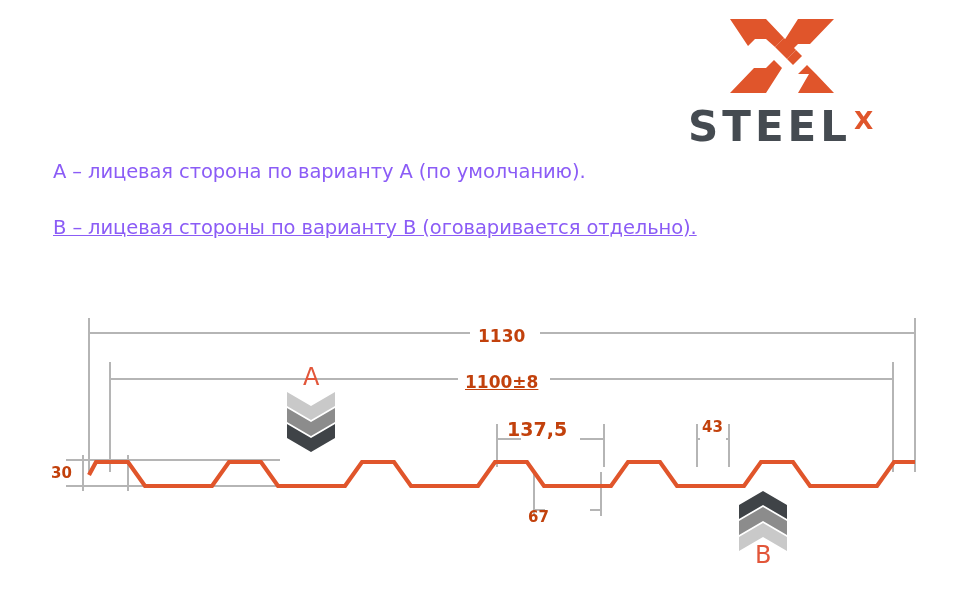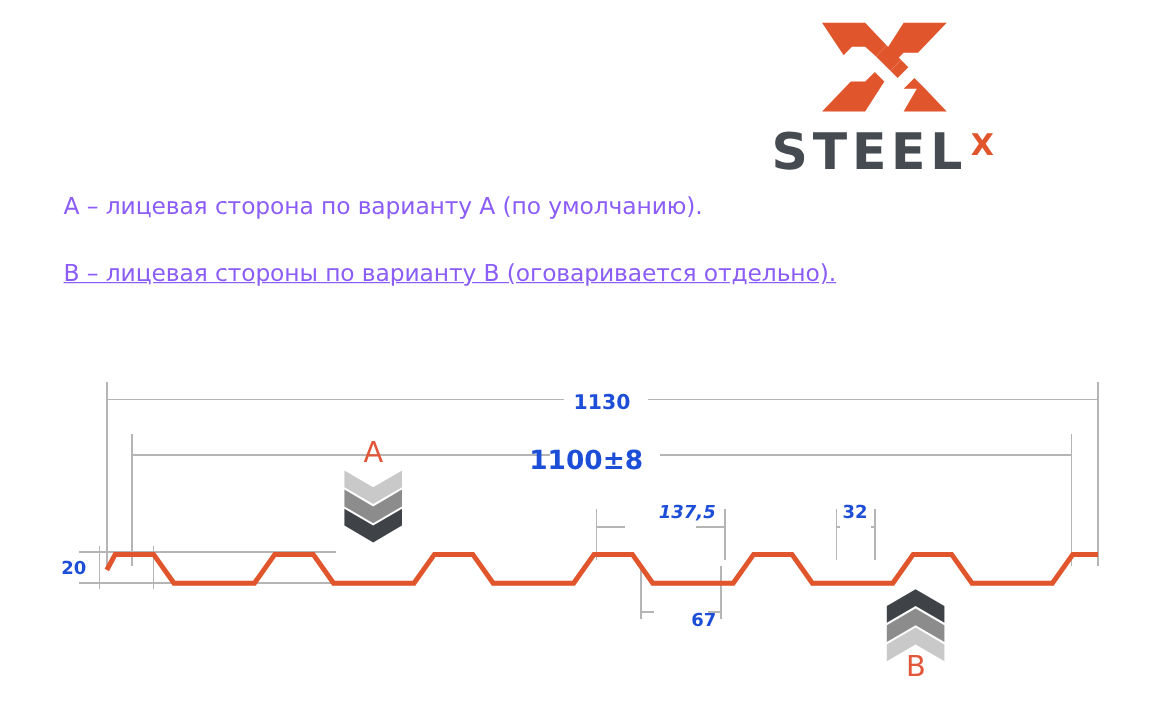--- a/index.html
+++ b/index.html
@@ -11,21 +11,21 @@
     width: 970px;
     height: 597px;
     position: relative;
     overflow: hidden;
     font-family: "Liberation Sans", sans-serif;
   }
 
   
   #brand-logo {
     position: absolute;
-    left: 643px;
+    left: 688px;
     top: 14px;
     width: 232px;
     height: 134px;
   }
   #logo-mark {
     position: absolute;
     left: 38px;
     top: 0px;
     width: 112px;
     height: 84px;
@@ -78,28 +78,28 @@
     top: 300px;
     width: 970px;
     height: 297px;
   }
 
   
   .dim-label {
     position: absolute;
     font-family: "DejaVu Sans", sans-serif;
     font-weight: 700;
-    color: #1d4ed8;
+    color: #c2410c;
     white-space: nowrap;
   }
   #dim-1130  { left: 478px; top: 326px; font-size: 17px; }
-  #dim-1100  { left: 441px; top: 372px; font-size: 22px; }
-  #dim-1375  { left: 549px; top: 418px; font-size: 15px; font-style: italic; }
+  #dim-1100  { left: 465px; top: 372px; font-size: 17px; text-decoration: underline; }
+  #dim-1375  { left: 507px; top: 418px; font-size: 19px; }
   #dim-32    { left: 702px; top: 418px; font-size: 15px; }
-  #dim-67    { left: 576px; top: 508px; font-size: 15px; }
+  #dim-67    { left: 528px; top: 508px; font-size: 15px; }
   #dim-20    { left: 51px;  top: 464px; font-size: 15px; }
 
   
   .marker-letter {
     position: absolute;
     font-family: "DejaVu Sans", sans-serif;
     font-size: 24px;
     color: #E2563A;
     white-space: nowrap;
   }
@@ -191,23 +191,23 @@
         628,162  660,162  677,186  744,186
         761,162  793,162  810,186  877,186
         894,162  915,162
       "></polyline>
   </svg>
 </div>
 
 <div class="dim-label" id="dim-1130">1130</div>
 <div class="dim-label" id="dim-1100">1100±8</div>
 <div class="dim-label" id="dim-1375">137,5</div>
-<div class="dim-label" id="dim-32">32</div>
+<div class="dim-label" id="dim-32">43</div>
 <div class="dim-label" id="dim-67">67</div>
-<div class="dim-label" id="dim-20">20</div>
+<div class="dim-label" id="dim-20">30</div>
 
 <div class="marker-letter" id="marker-a-letter">А</div>
 <div id="marker-a-chevrons">
   <svg width="54" height="64" viewBox="0 0 54 64" xmlns="http://www.w3.org/2000/svg">
     <path d="M3,2  L27,16 L51,2  L51,16 L27,30 L3,16 Z" fill="#C9C9C9"></path>
     <path d="M3,18 L27,32 L51,18 L51,32 L27,46 L3,32 Z" fill="#8C8C8C"></path>
     <path d="M3,34 L27,48 L51,34 L51,48 L27,62 L3,48 Z" fill="#3F4347"></path>
   </svg>
 </div>
 

